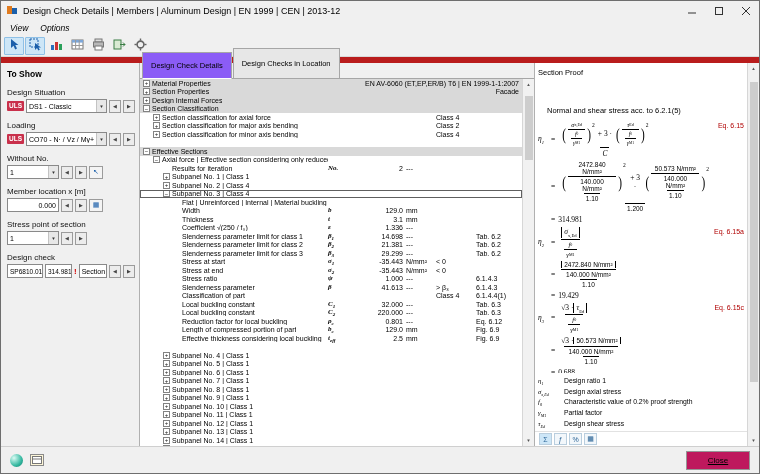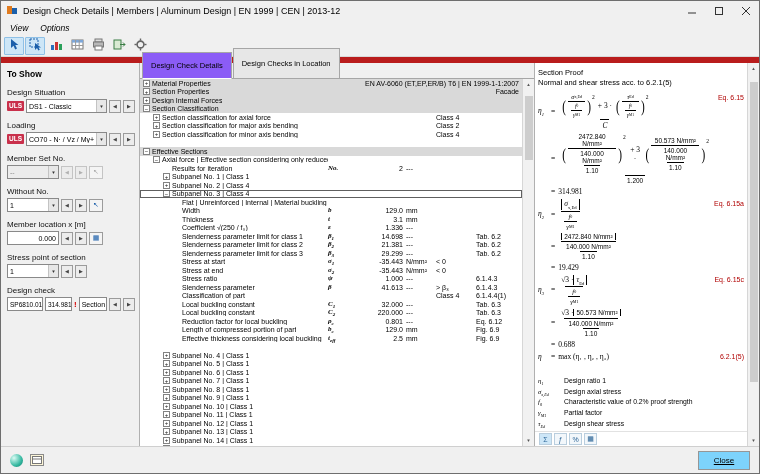--- a/index.html
+++ b/index.html
@@ -87,21 +87,21 @@
   .sarrow.bottom { margin-top:auto; }
   .sthumb { width:8px; flex:0 0 auto; background:#cdcdcd; }
   .mid-thumb { height:64px; margin-top:6px; }
   .win-thumb { height:300px; margin-top:8px; }
 
   
   .right-panel { width:213px; flex:0 0 auto; background:#fff; border-left:1px solid #b0b0b0;
                  display:flex; flex-direction:column; overflow:hidden; }
   .rp-header { font-size:8px; font-weight:bold; padding:4px 3px 2px; white-space:nowrap; overflow:hidden; }
   .rp-title { font-size:7.5px; padding:5px 3px 0; }
-  .rp-sub { font-size:7.5px; padding:1px 3px 2px; }
+  .rp-sub { font-size:7.5px; padding:1px 12px 2px;margin-top:28px; }
   .rp-body { flex:1; min-height:0; padding:1px 3px; overflow:hidden;
              font-family:"Liberation Serif","DejaVu Serif",serif; }
   .fml { position:relative; display:flex; align-items:center; margin:3px 0; font-size:7.5px; padding-right:32px; }
   .fml .lhs { width:13px; flex:0 0 auto; font-style:italic; }
   .fml .eq { margin:0 3px 0 0; }
   .fref { position:absolute; right:0; top:1px; color:var(--ref); font-size:7px;
           font-family:"Liberation Sans","DejaVu Sans",sans-serif; }
   .frac { display:inline-flex; flex-direction:column; align-items:center; margin:0 1px; text-align:center; }
   .frac > .num { display:flex; align-items:center; justify-content:center; padding:0 2px 1px; }
   .frac > .den { display:flex; align-items:center; justify-content:center; padding:1px 2px 0; border-top:1px solid #000; }
@@ -125,21 +125,21 @@
   .rtool.active { background:#cde6f7; }
 
   
   .footer { height:27px; flex:0 0 auto; border-top:1px solid #cfcfcf; display:flex; align-items:center;
             padding:0 9px; gap:7px; background:#f0f0f0; }
   .sphere { width:13px; height:13px; border-radius:50%;
             background:radial-gradient(circle at 4px 4px,#d9fbf4,#35b8a0 60%,#0c7d6b); }
   .fk-icon { width:14px; height:12px; border:1px solid #8a8a8a; background:#fdf6d8; display:flex;
              align-items:center; justify-content:center; }
   .fk-icon svg { display:block; }
-  .close-btn { margin-left:auto; width:52px; height:19px; background:#7dd3fc; border:1px solid #969696;
+  .close-btn { margin-left:auto; width:64px; height:19px; background:#be185d; border:1px solid #969696;
                font-size:8px; display:flex; align-items:center; justify-content:center;text-decoration:underline; }
 </style>
 </head>
 <body>
 
 <div class="window">
 
   <div class="titlebar">
     <span><svg width="12" height="12">
           <rect x="1" y="2" width="5" height="8" fill="#e07b1f"></rect>
@@ -247,32 +247,20 @@
           <span class="badge">ULS</span>
           <span class="combo grow">
             <span class="combo-text">CO70 - N· / Vz / My+ / Vy / ...</span>
             <span class="combo-arrow">▼</span>
           </span>
           <span class="navbtn">◀</span>
           <span class="navbtn">▶</span>
         </div>
       </div>
 
-      <div class="fld">
-        <div class="flabel">Member Set No.</div>
-        <div class="frow">
-          <span class="combo w52 disabled">
-            <span class="combo-text">--</span>
-            <span class="combo-arrow">▼</span>
-          </span>
-          <span class="navbtn dis">◀</span>
-          <span class="navbtn dis">▶</span>
-          <span class="pickbtn dis">↖</span>
-        </div>
-      </div>
 
       <div class="fld">
         <div class="flabel">Without No.</div>
         <div class="frow">
           <span class="combo w52">
             <span class="combo-text">1</span>
             <span class="combo-arrow">▼</span>
           </span>
           <span class="navbtn">◀</span>
           <span class="navbtn">▶</span>

